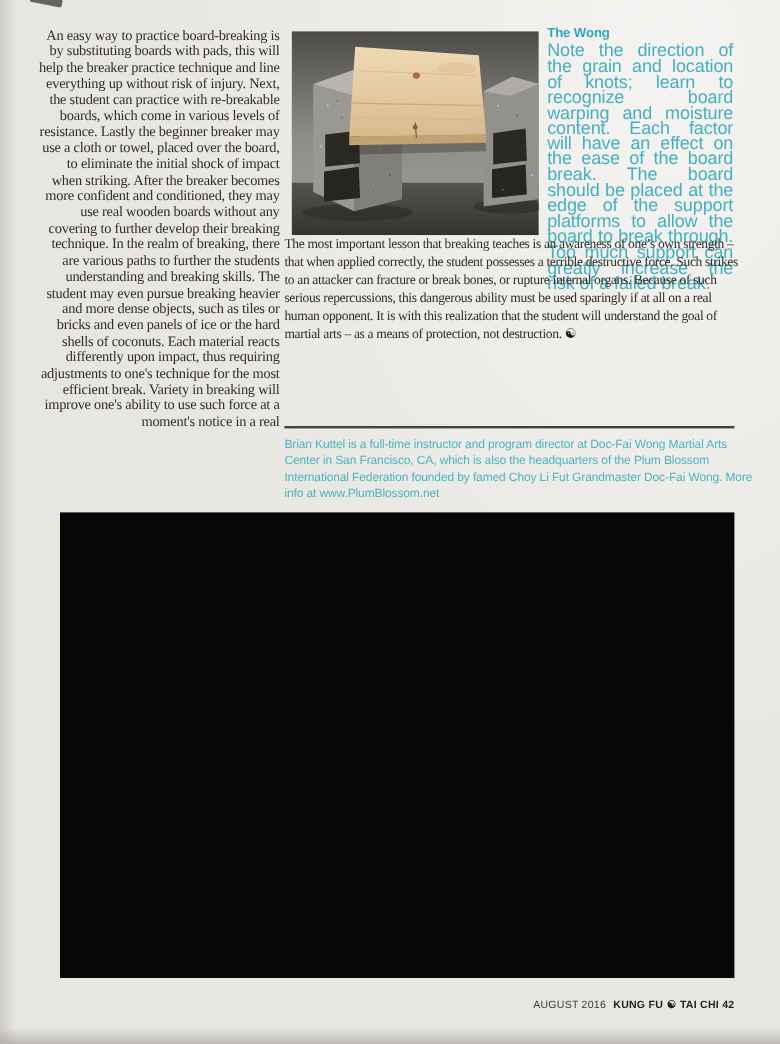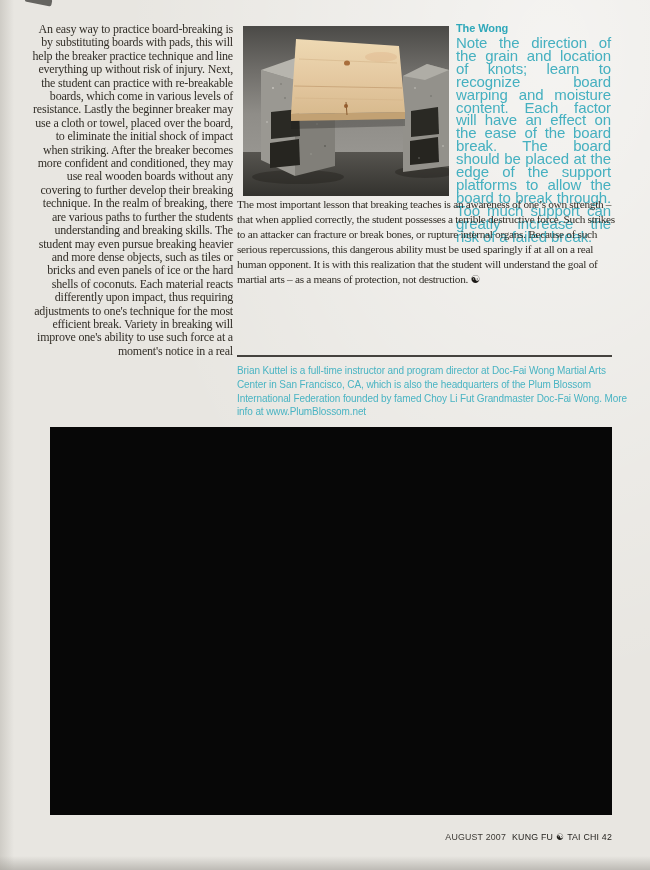--- a/index.html
+++ b/index.html
@@ -69,21 +69,21 @@
     color:var(--bio-teal);
   }
   
   .redacted{position:absolute;left:50px;top:427px;width:562px;height:388px;background:var(--redaction-black);}
   
   .footer{
     position:absolute;top:832px;right:38px;
     font-family:"Liberation Sans",sans-serif;font-size:8.8px;letter-spacing:.2px;
     color:var(--footer-text);white-space:nowrap;
   }
-  .footer .bold{font-weight:normal;color:var(--footer-bold);}
+  .footer .bold{font-weight:bold;color:var(--footer-bold);}
   .footer .sep{margin:0 3px;}
   .footer .date{margin-right:6px;}
 </style>
 </head>
 <body>
 
 <div class="page">
 
   <div class="corner-mark"></div>
 
@@ -164,16 +164,16 @@
     <p><span>The most important lesson that breaking teaches is an awareness of one’s own strength – that when applied correctly, the student possesses a terrible destructive force.  Such strikes to an attacker can fracture or break bones, or rupture internal organs.  Because of such serious repercussions, this dangerous ability must be used sparingly if at all on a real human opponent.  It is with this realization that the student will understand the goal of martial arts – as a means of protection, not destruction.</span> <span class="end-mark">☯</span></p>
   </div>
 
   <div class="rule"></div>
 
   <div class="bio">Brian Kuttel is a full-time instructor and program director at Doc-Fai Wong Martial Arts Center in San Francisco, CA, which is also the headquarters of the Plum Blossom International Federation founded by famed Choy Li Fut Grandmaster Doc-Fai Wong. More info at www.PlumBlossom.net</div>
 
   <div class="redacted"></div>
 
   <div class="footer">
-    <span class="date">AUGUST 2007</span><span class="bold">KUNG FU</span><span class="bold sep">☯</span><span class="bold">TAI CHI</span>&nbsp;<span class="bold">42</span>
+    <span class="date">AUGUST 2016</span><span class="bold">KUNG FU</span><span class="bold sep">☯</span><span class="bold">TAI CHI</span>&nbsp;<span class="bold">42</span>
   </div>
 
 </div>
 
 </body></html>

